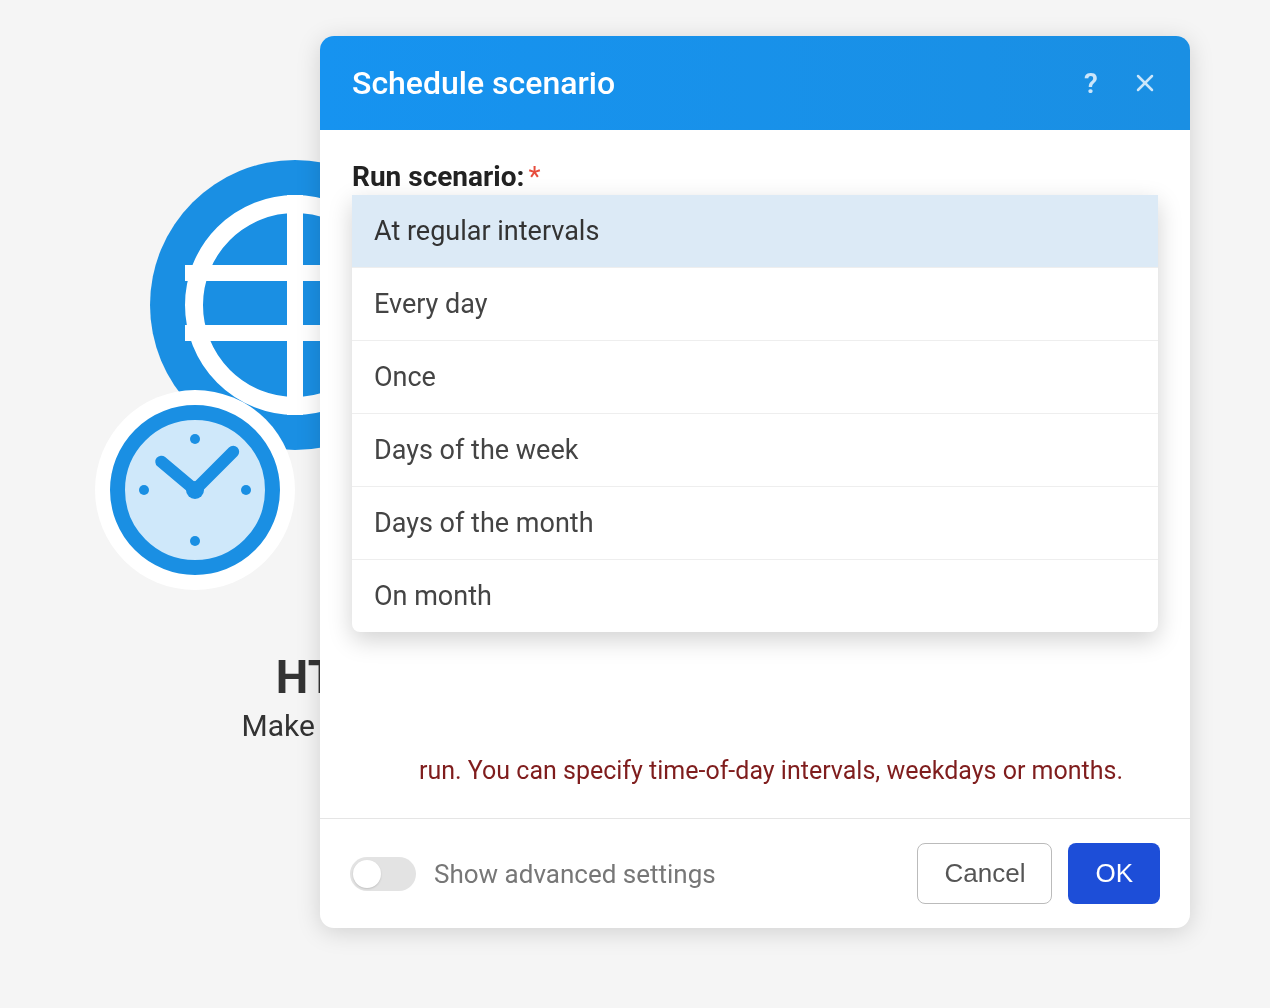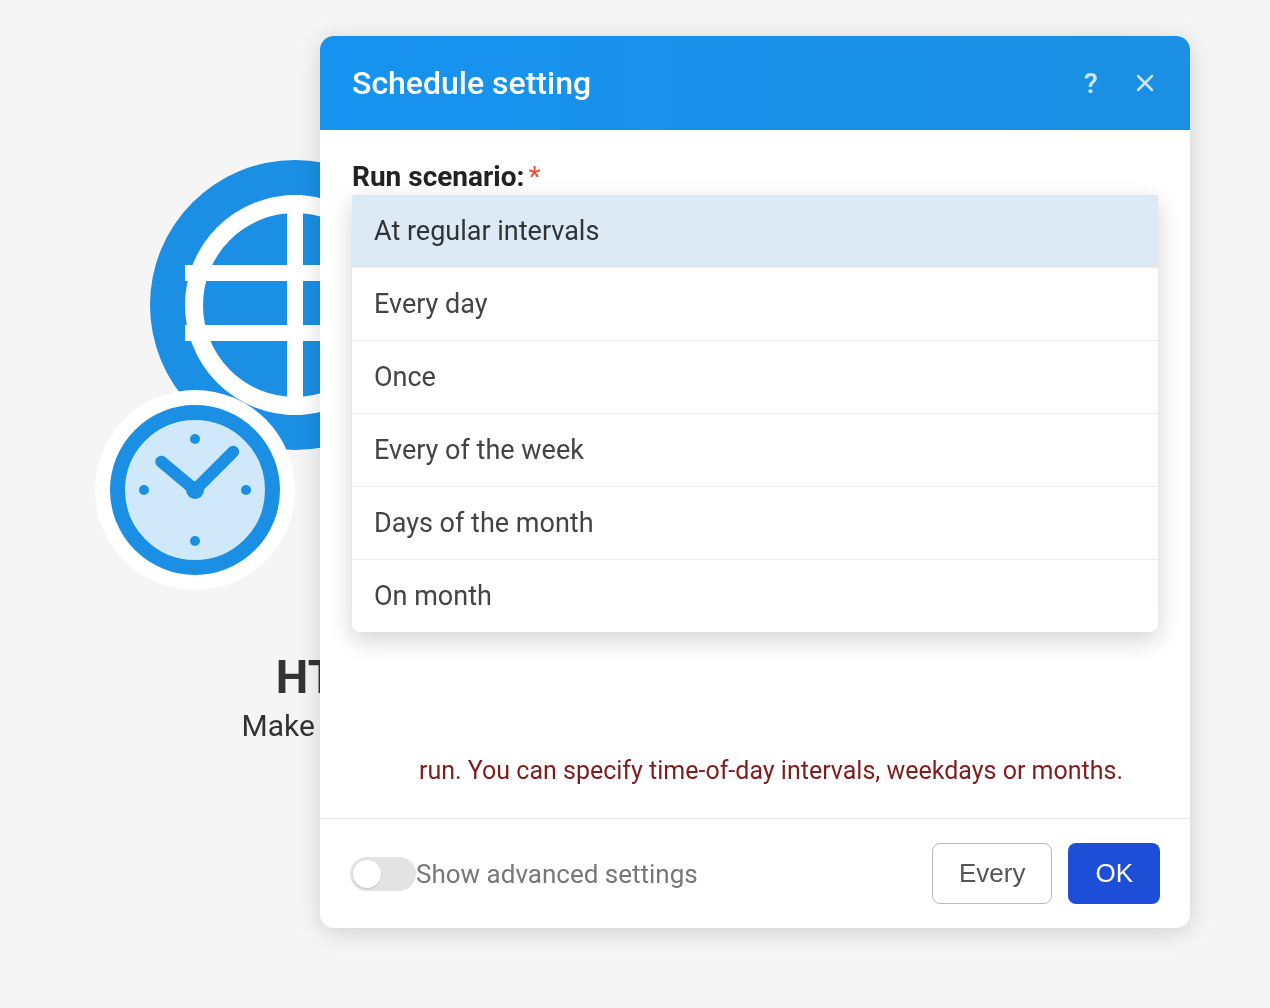--- a/index.html
+++ b/index.html
@@ -211,21 +211,21 @@
     text-align: center;
   }
 
   .modal-footer {
     border-top: 1px solid #e5e5e5;
     padding: 24px 30px;
     display: flex;
     align-items: center;
     justify-content: space-between;
   }
-  .footer-left { display: flex; align-items: center; }
+  .footer-left { display: flex; align-items: center; gap: 18px; }
   .toggle {
     width: 66px; height: 34px;
     background: #e3e3e3;
     border-radius: 17px;
     position: relative;
     cursor: pointer;
   }
   .toggle-knob {
     position: absolute;
     left: 3px; top: 3px;
@@ -277,21 +277,21 @@
       <div class="clock-hand minute"></div>
       <div class="clock-center"></div>
     </div>
   </div>
   <div class="bg-title">HT</div>
   <div class="bg-subtitle">Make a</div>
 </div>
 
 <div class="modal">
   <div class="modal-header">
-    <div class="modal-title">Schedule setting</div>
+    <div class="modal-title">Schedule scenario</div>
     <div class="modal-header-actions">
       <div class="help-icon">?</div>
       <div class="close-icon">
         <svg viewBox="0 0 20 20" fill="none" stroke="#cce6fa" stroke-width="2.5" stroke-linecap="round">
           <line x1="3" y1="3" x2="17" y2="17"></line>
             <line x1="17" y1="3" x2="3" y2="17"></line>
         </svg>
       </div>
     </div>
   </div>
@@ -302,33 +302,33 @@
     </div>
     <div class="select-box">
       <span class="select-value">At regular intervals</span>
       <span class="caret-up"></span>
     </div>
 
     <div class="dropdown" id="dropdown-list">
         <div class="dropdown-option selected">At regular intervals</div>
         <div class="dropdown-option">Every day</div>
         <div class="dropdown-option">Once</div>
-        <div class="dropdown-option">Every of the week</div>
+        <div class="dropdown-option">Days of the week</div>
         <div class="dropdown-option">Days of the month</div>
         <div class="dropdown-option">On month</div>
       </div>
 
     <div class="hint-text">run. You can specify time-of-day intervals, weekdays or months.</div>
   </div>
 
   <div class="modal-footer">
     <div class="footer-left">
       <div class="toggle">
         <div class="toggle-knob"></div>
       </div>
       <div class="toggle-label">Show advanced settings</div>
     </div>
     <div class="footer-right">
-      <button class="btn btn-cancel">Every</button>
+      <button class="btn btn-cancel">Cancel</button>
       <button class="btn btn-ok">OK</button>
     </div>
   </div>
 </div>
 
 </body></html>

